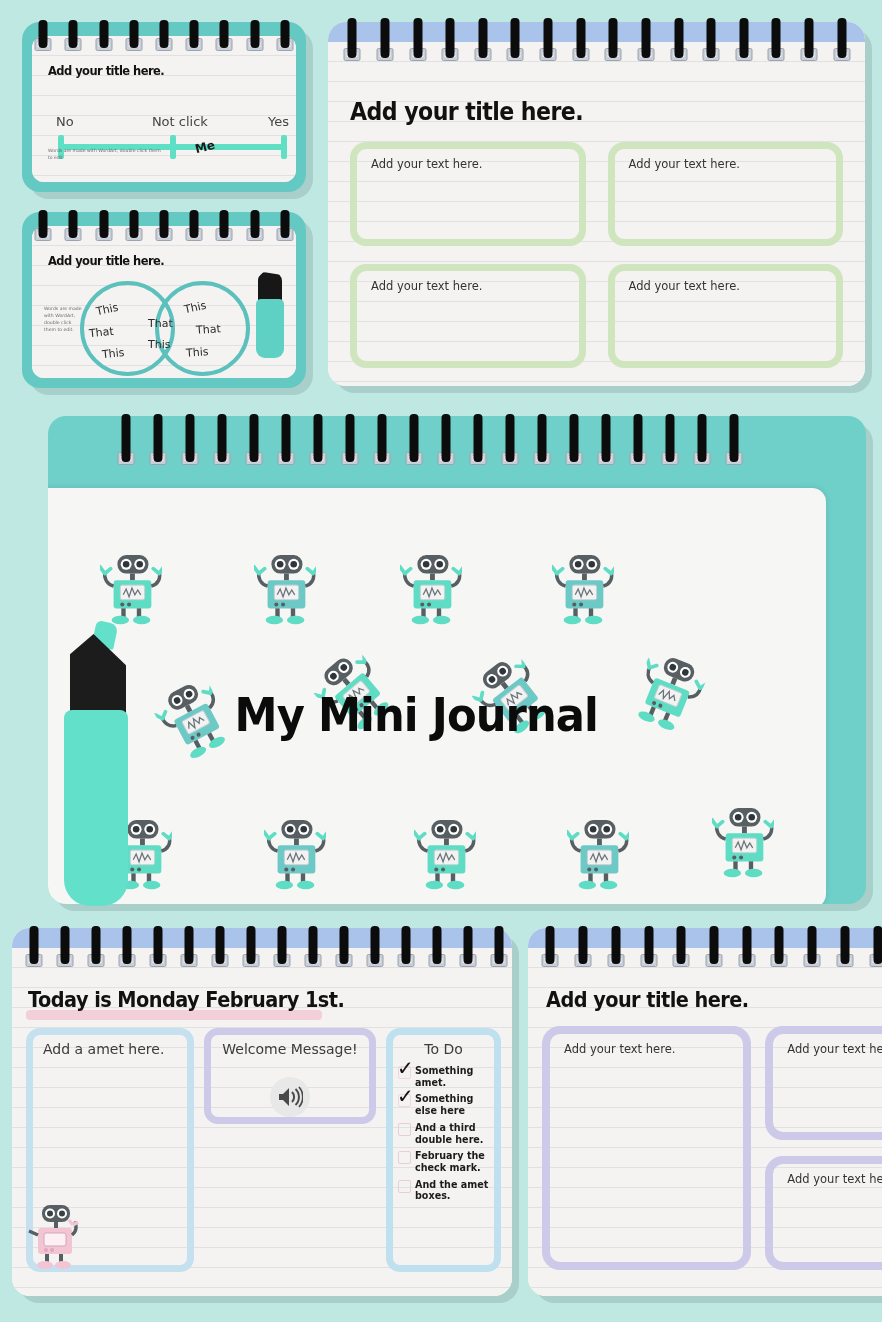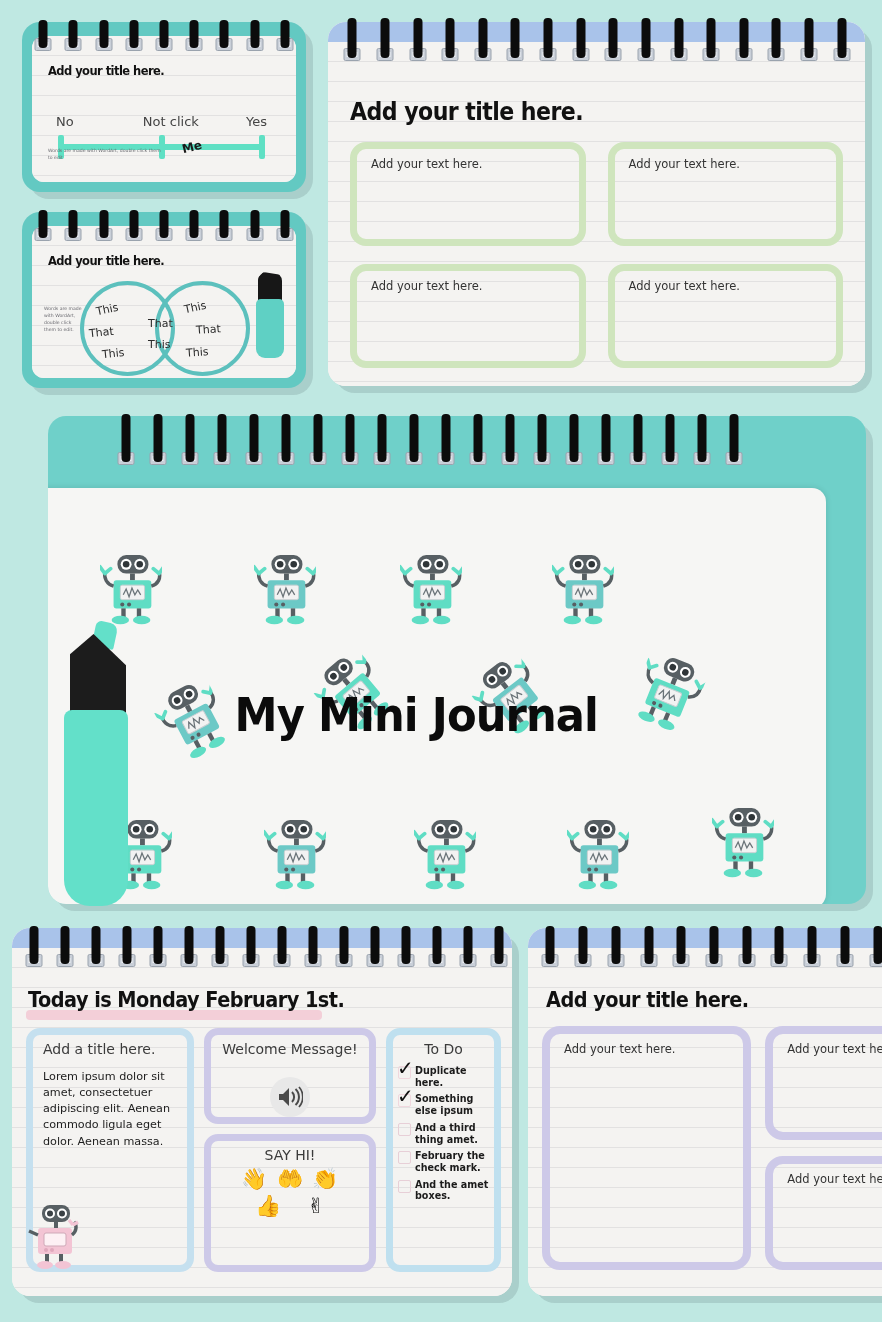--- a/index.html
+++ b/index.html
@@ -68,21 +68,21 @@
     font-family:"DejaVu Sans", sans-serif;
     font-weight:bold; color:#111; letter-spacing:-.6px;
     transform: scaleX(.92); transform-origin:left center;
     white-space:nowrap;
   }
 
   
   #card-scale { left:22px; top:22px; width:284px; height:170px; }
   #card-scale .inner { top:14px; }
   #card-scale .t { position:absolute; left:16px; top:27px; font-size:12.5px; }
-  .scale-wrap { position:absolute; left:26px; right:31px; top:82px; height:44px; }
+  .scale-wrap { position:absolute; left:26px; right:9px; top:82px; height:44px; }
   .scale-line { position:absolute; left:0; right:0; top:26px; height:6px; background:#5fe0c4; border-radius:3px;}
   .scale-tick { position:absolute; top:17px; width:6px; height:24px; background:#5fe0c4; border-radius:2px;}
   .scale-lab { position:absolute; top:-4px; font-size:13px; color:#444; font-family:"DejaVu Sans", sans-serif;}
   .me-lab {
     position:absolute; top:22px; left:60%; font-size:12px; font-weight:bold;
     color:#1a1a1a; transform: rotate(-14deg);
   }
   .tiny-note {
     position:absolute; font-size:4.6px; line-height:1.5; color:#6a6a70;
     font-family:"DejaVu Sans", sans-serif;
@@ -846,22 +846,21 @@
     <div class="card-shadow"></div>
     <div class="card-body">
       <div class="paper"></div>
       <div class="topband"></div>
       <div class="pink-stroke"></div>
       <div class="title-bold t">Today is Monday February 1st.</div>
 
       <div class="today-cols">
 
         <div class="pane col1">
-          <div class="pane-title">Add a title here.</div>
-          <div class="lorem">Lorem ipsum dolor sit amet, consectetuer adipiscing elit. Aenean commodo ligula eget dolor. Aenean massa.</div>
+          <div class="pane-title">Add a amet here.</div>
           <div style="position:absolute;left:-8px;bottom:-8px;">
             <svg width="58" height="66" viewBox="0 0 58 66">
               <rect x="17" y="2" width="28" height="17" rx="8" fill="#575f63"></rect>
               <circle cx="25" cy="10.5" r="5" fill="#fff"></circle>
                 <circle cx="25" cy="10.5" r="3" fill="#3a4145"></circle>
               <circle cx="37" cy="10.5" r="5" fill="#fff"></circle>
                 <circle cx="37" cy="10.5" r="3" fill="#3a4145"></circle>
               <rect x="29" y="19" width="4" height="6" fill="#575f63"></rect>
               <rect x="13" y="25" width="34" height="26" rx="3" fill="#f3c4d4"></rect>
               <rect x="19" y="30" width="22" height="13" rx="2" fill="#fdf0f4" stroke="#cfa9b8"></rect>
@@ -884,48 +883,36 @@
             <div class="spk">
               <svg width="26" height="22" viewBox="0 0 26 22">
                 <path d="M2 8 h4 L12 2 v18 L6 14 H2 z" fill="#4a4a4a"></path>
                 <path d="M15 6 a7 7 0 0 1 0 10" stroke="#4a4a4a" stroke-width="2" fill="none"></path>
                 <path d="M18.5 3 a11 11 0 0 1 0 16" stroke="#4a4a4a" stroke-width="2" fill="none"></path>
                 <path d="M22 1 a15 15 0 0 1 0 20" stroke="#4a4a4a" stroke-width="1.8" fill="none"></path>
               </svg>
             </div>
           </div>
 
-          <div class="pane purple sayhi">
-            <div class="pane-title">SAY HI!</div>
-            <div class="hands">
-              <span>👋</span>
-              <span>🤲</span>
-              <span>👏</span>
-              <div class="row2">
-                <span>👍</span>
-                <span>✌</span>
-              </div>
-            </div>
-          </div>
         </div>
 
         <div class="pane todo">
           <div class="pane-title">To Do</div>
           <div class="todo-list" id="todo-list">
               <div class="todo-item">
                 <div class="cb checked"></div>
-                <div class="todo-txt">Duplicate here.</div>
+                <div class="todo-txt">Something amet.</div>
               </div>
               <div class="todo-item">
                 <div class="cb checked"></div>
-                <div class="todo-txt">Something else ipsum</div>
+                <div class="todo-txt">Something else here</div>
               </div>
               <div class="todo-item">
                 <div class="cb"></div>
-                <div class="todo-txt">And a third thing amet.</div>
+                <div class="todo-txt">And a third double here.</div>
               </div>
               <div class="todo-item">
                 <div class="cb"></div>
                 <div class="todo-txt">February the check mark.</div>
               </div>
               <div class="todo-item">
                 <div class="cb"></div>
                 <div class="todo-txt">And the amet boxes.</div>
               </div>
             </div>

